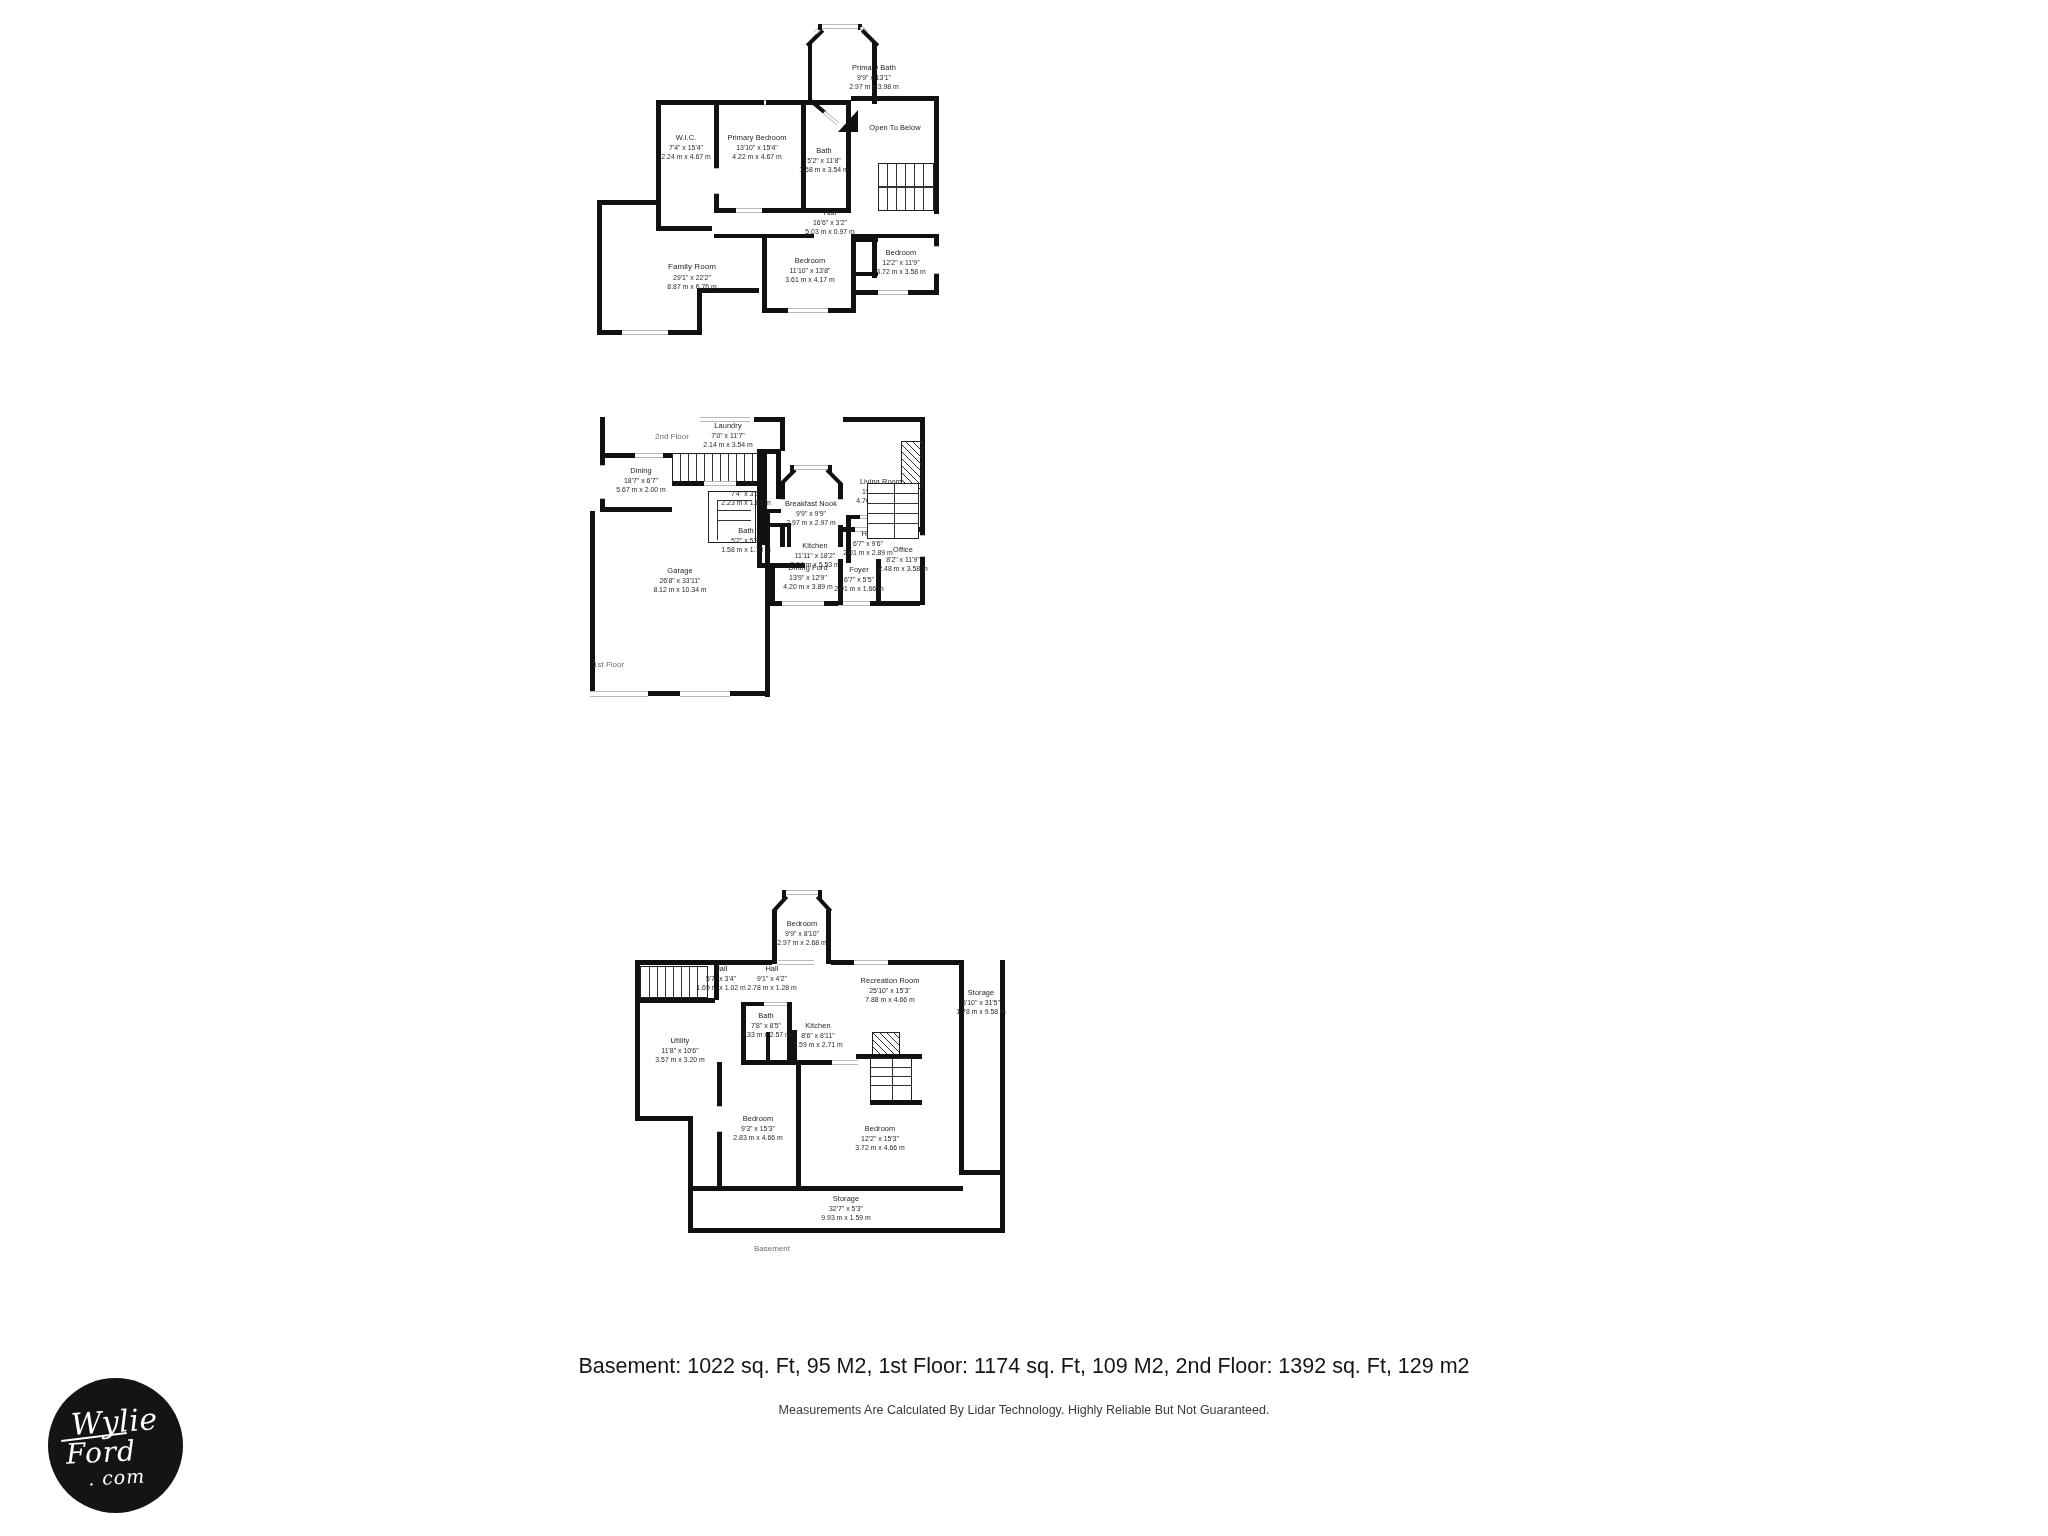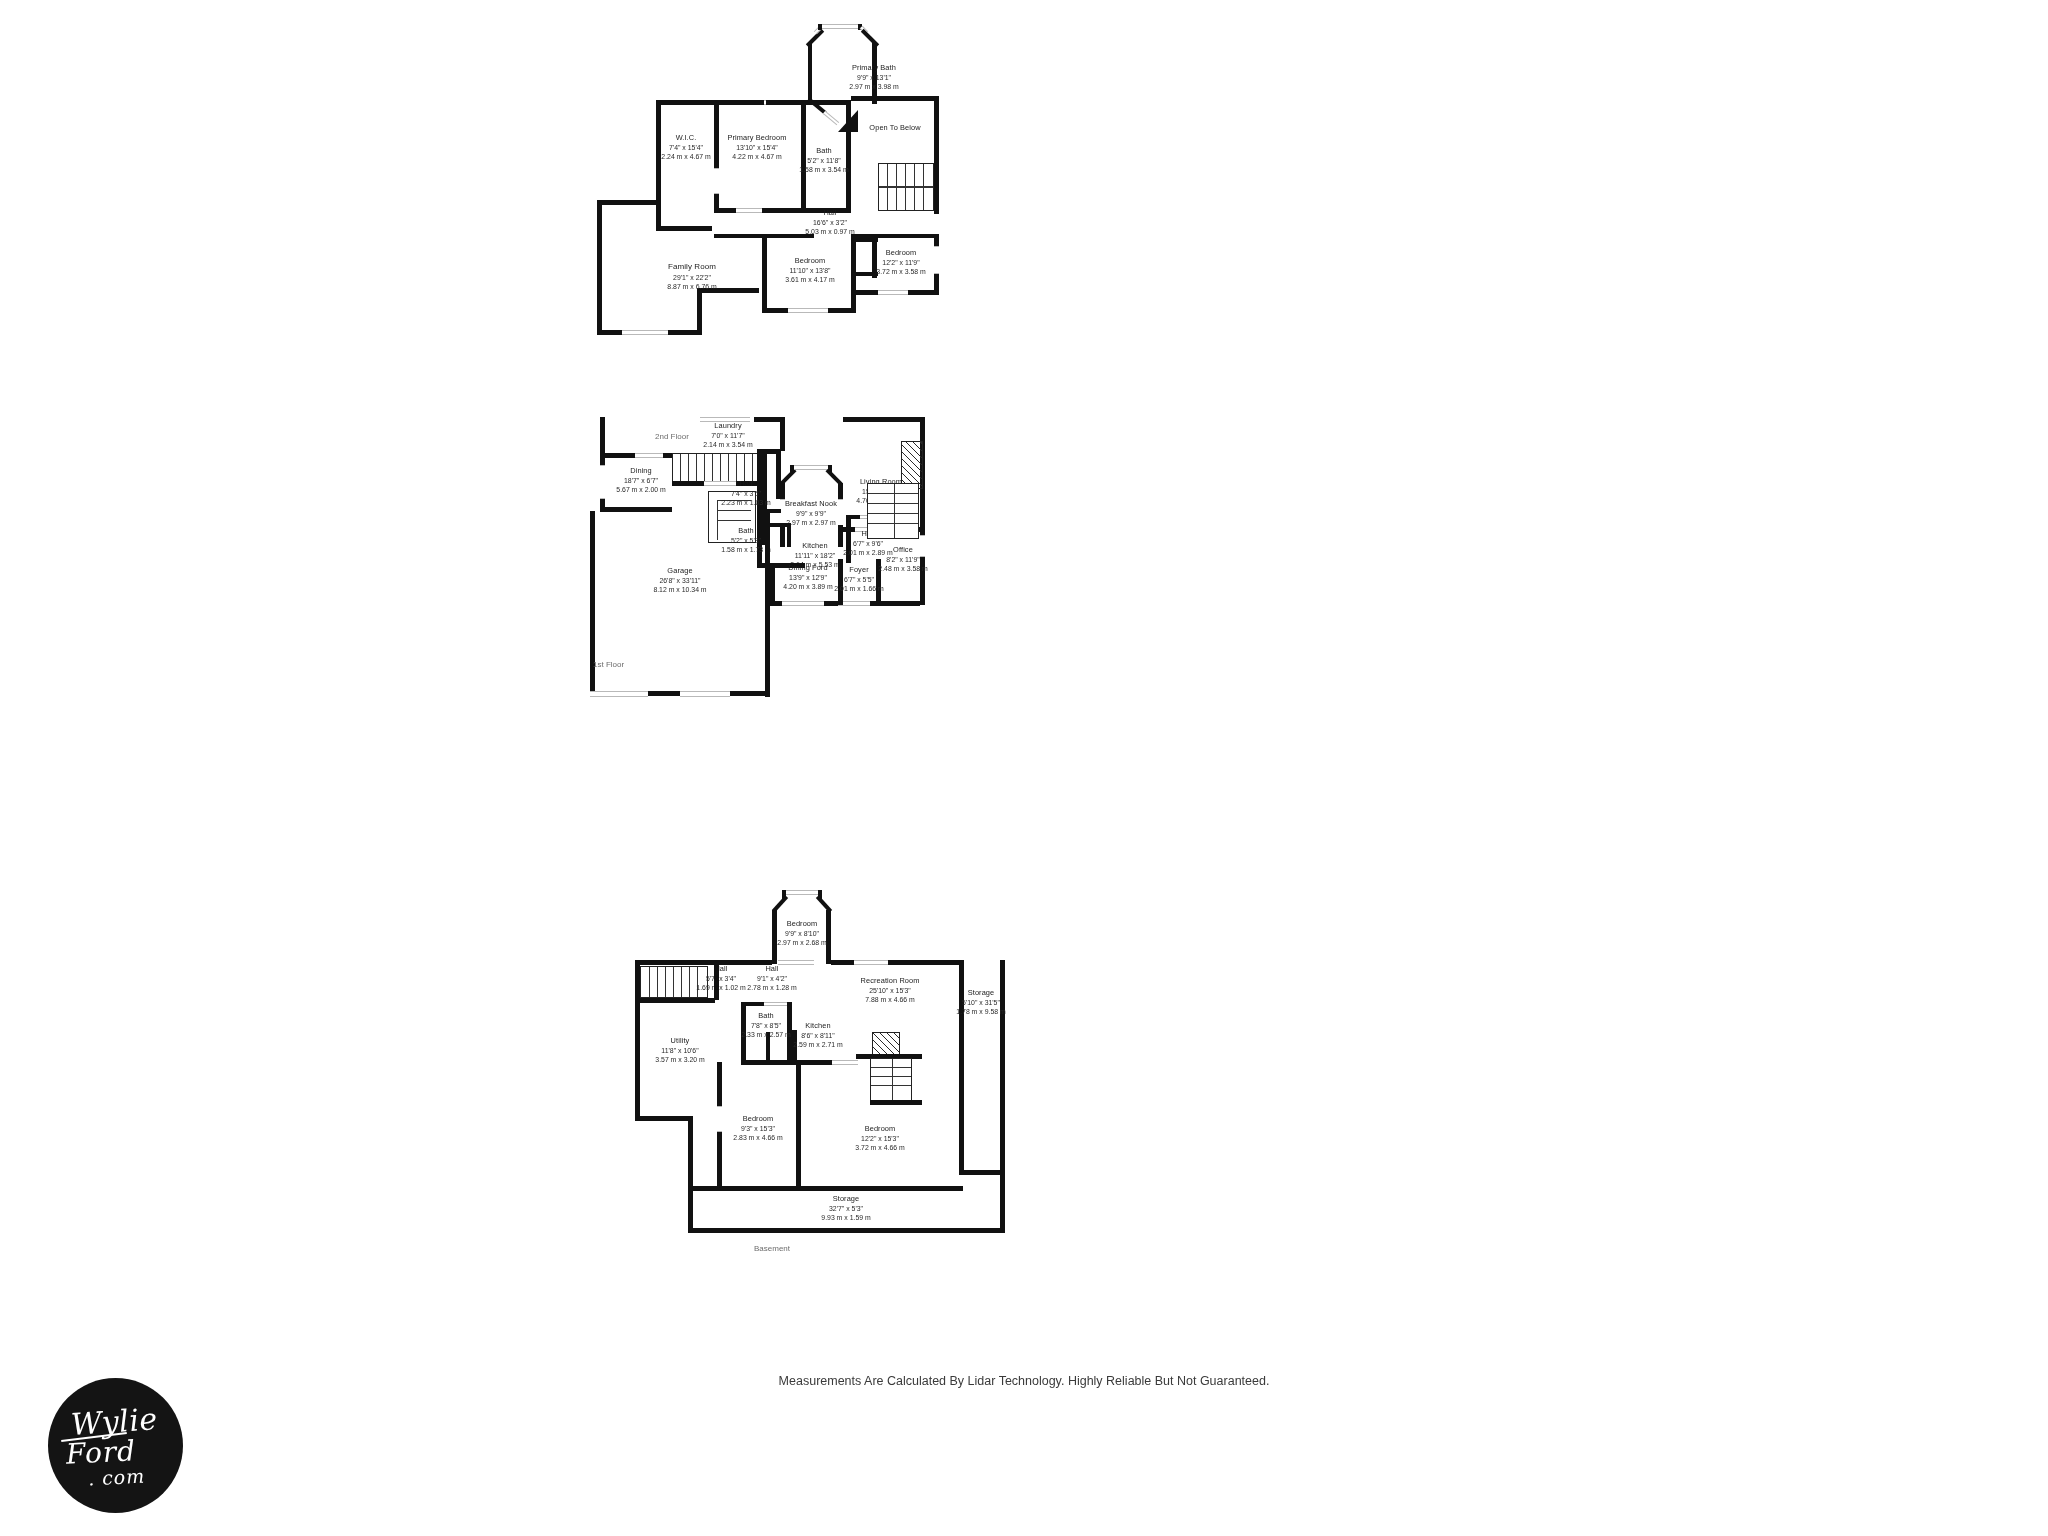--- a/index.html
+++ b/index.html
@@ -500,20 +500,21 @@
     <div class="label" style="left:86px; top:328px;">
       <div class="rm">Storage</div>
       <div class="d1">32'7" x 5'3"</div>
       <div class="d2">9.93 m x 1.59 m</div>
     </div>
 
     <div class="floor-tag" style="left:-6px; top:364px;">Basement</div>
   </div>
 
   <div class="footer">
+    <div class="line">Basement: 1022 sq. Ft, 95 M2, 1st Floor: 1174 sq. Ft, 109 M2, 2nd Floor: 1392 sq. Ft, 129 m2</div>
     <div class="disclaimer">Measurements Are Calculated By Lidar Technology. Highly Reliable But Not Guaranteed.</div>
   </div>
 
   <div class="logo">
     <div class="logo-circle">
       <div class="logo-txt logo-w">Wylie</div>
       <div class="logo-rule"></div>
       <div class="logo-txt logo-f">Ford</div>
       <div class="logo-txt logo-c">. com</div>
     </div>

